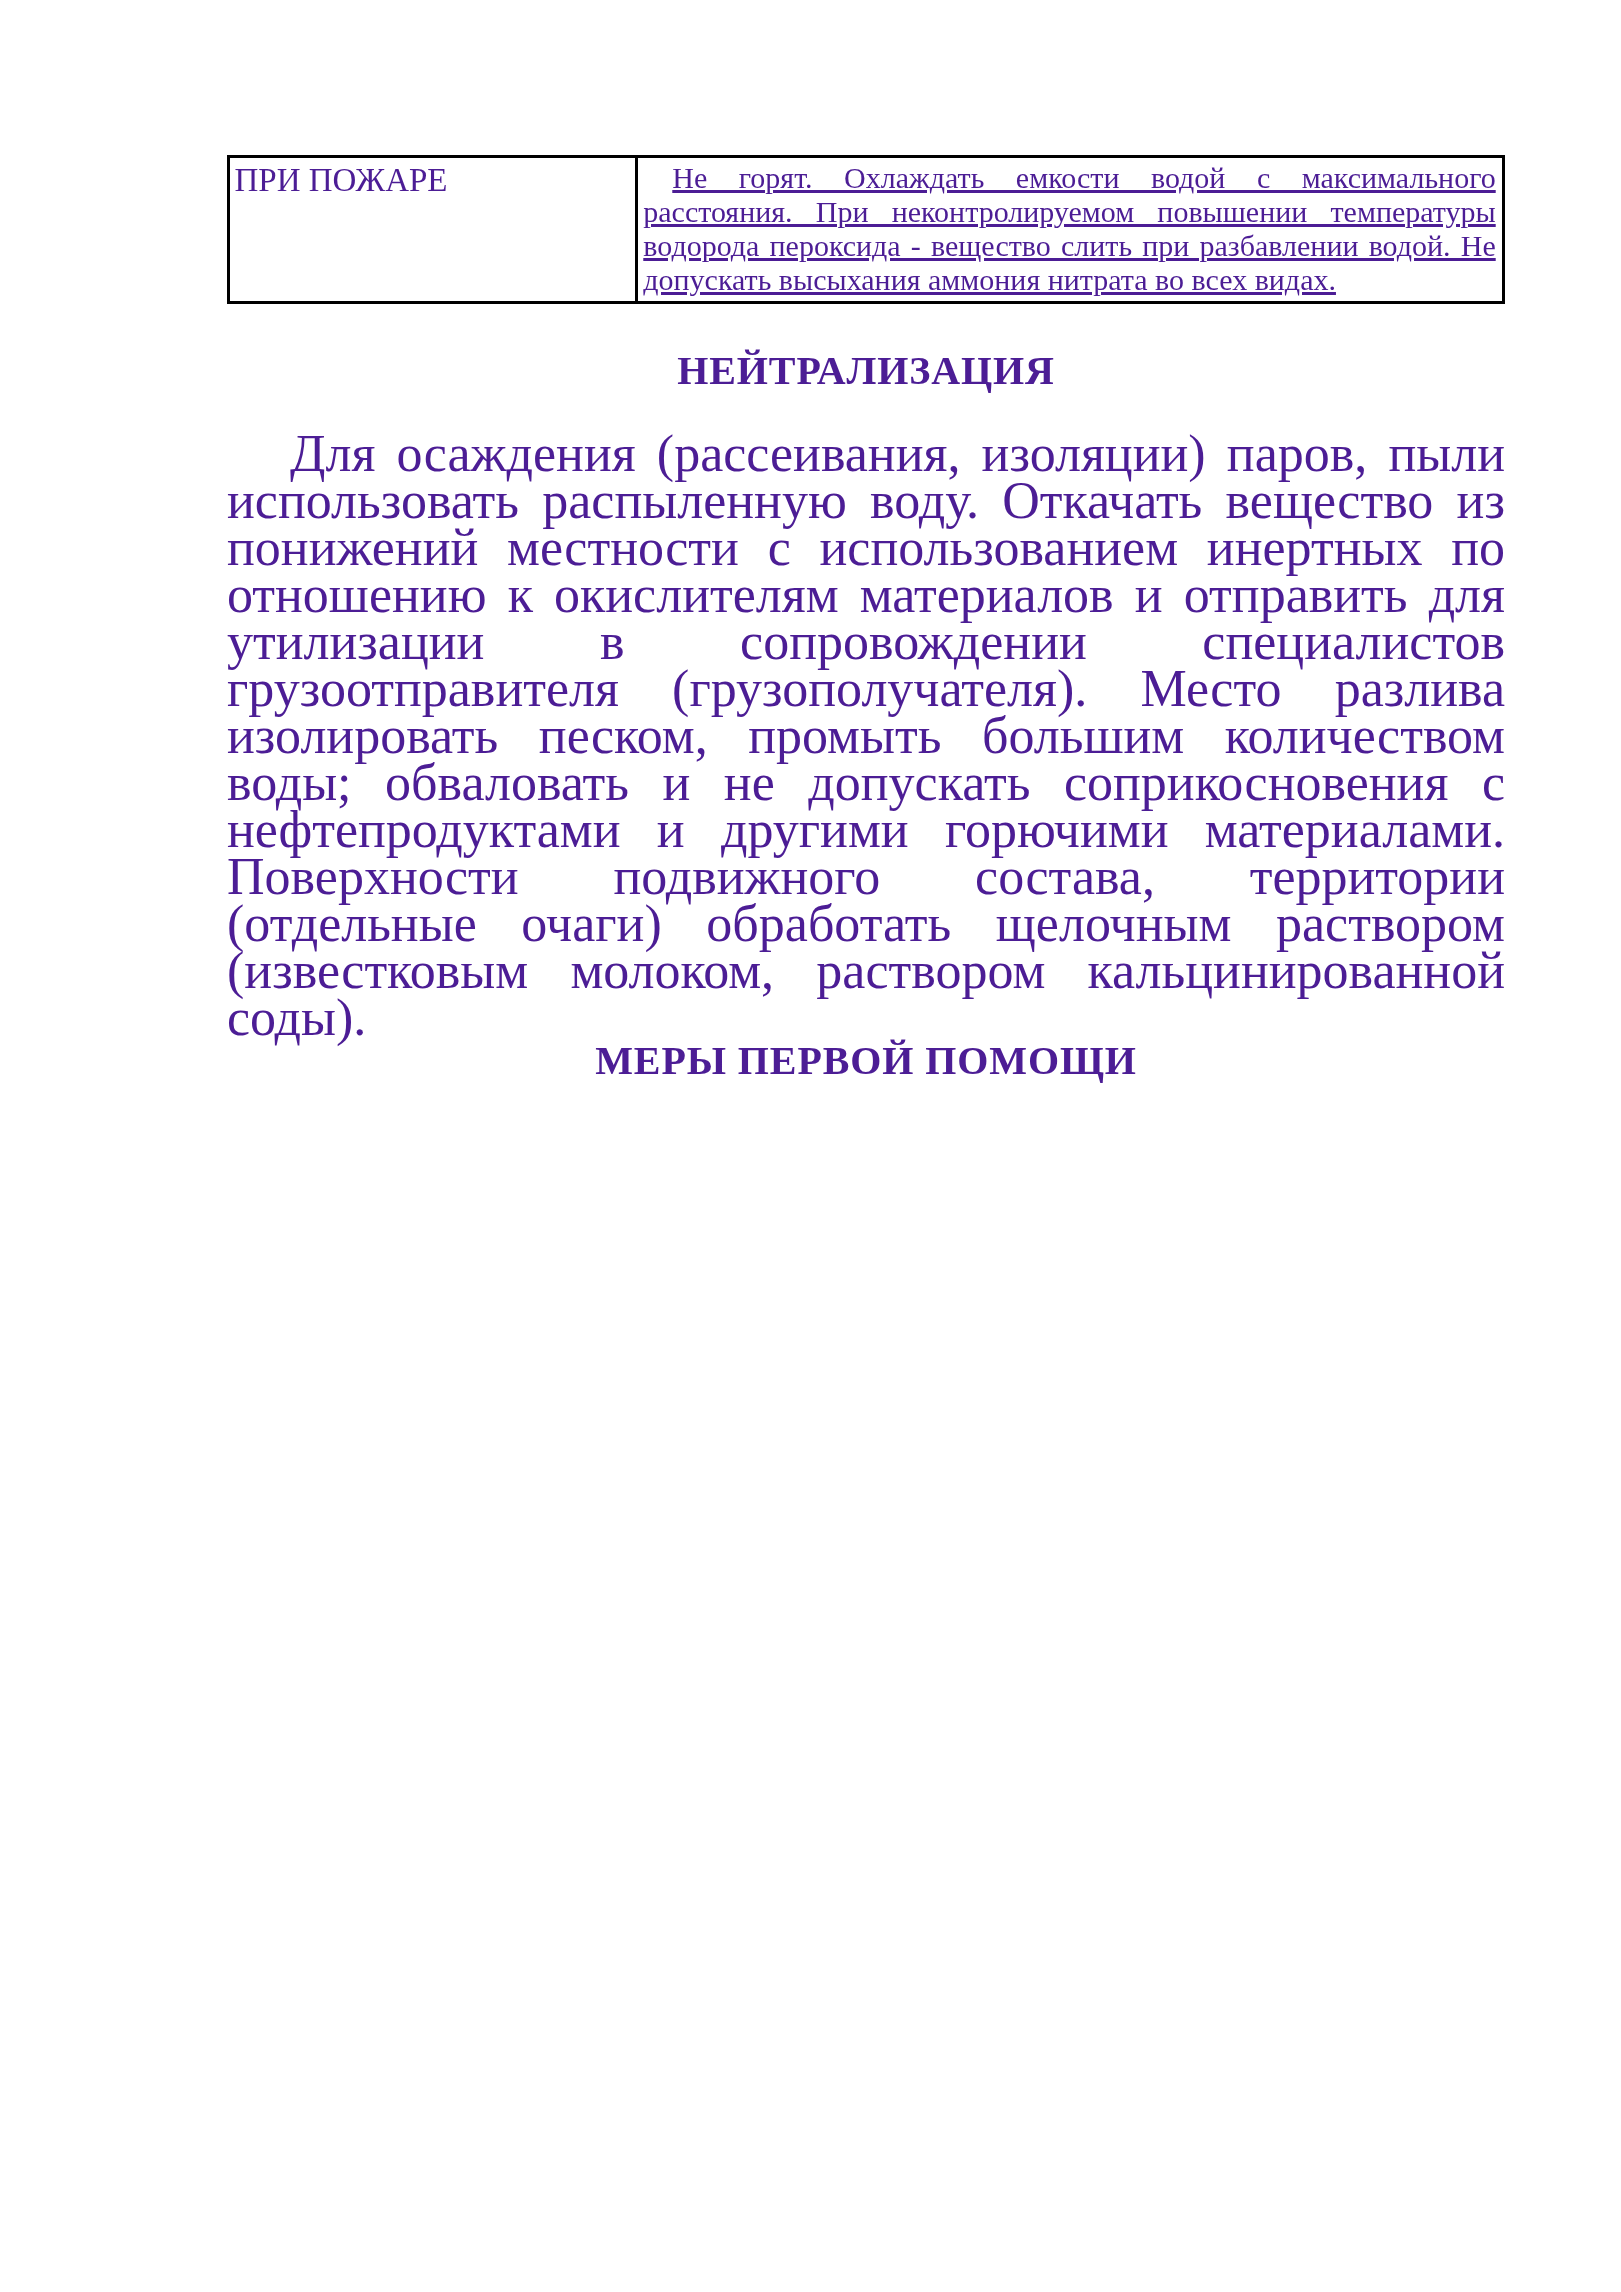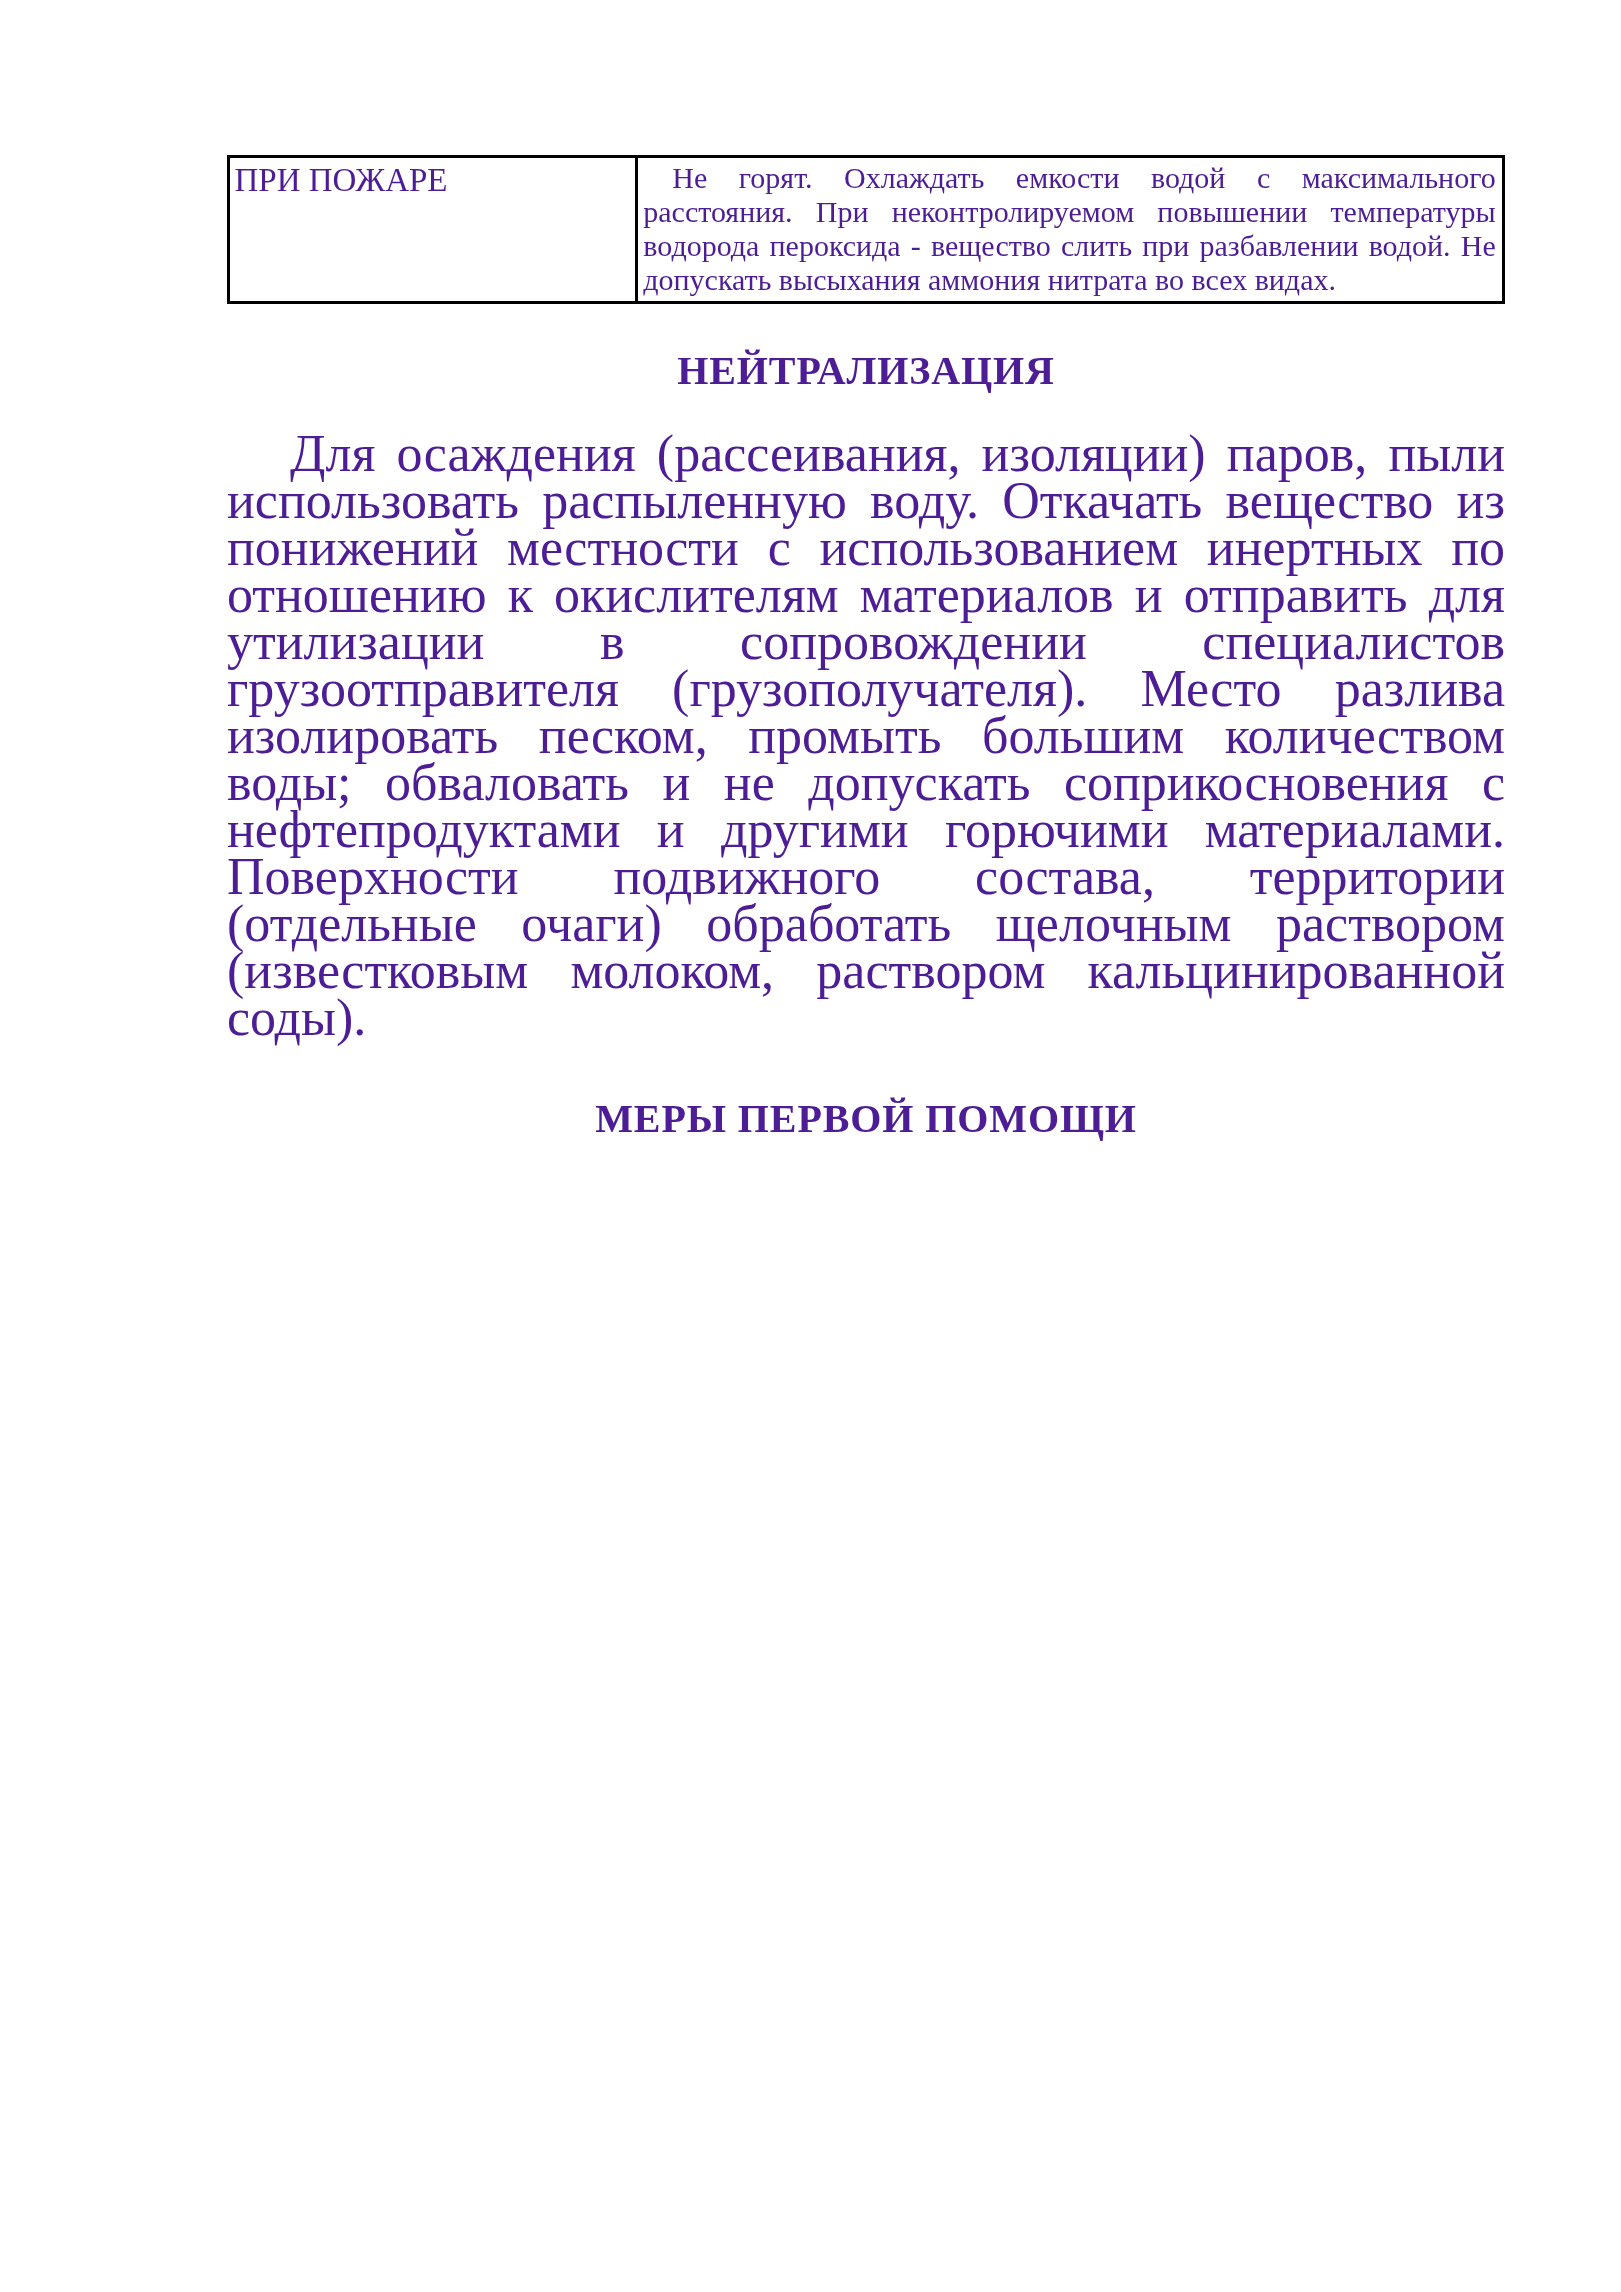--- a/index.html
+++ b/index.html
@@ -36,39 +36,40 @@
     font-size: 33px;
     line-height: 40px;
     padding: 1.8px 5.4px 1.8px 4.5px;
   }
   td.hazard-value-cell {
     font-size: 30px;
     line-height: 34px;
     text-align: justify;
     text-indent: 29px;
     padding: 2.7px 6.3px 4.5px 5.4px;
+    text-decoration: underline;
   }
   .doc-heading {
     font-size: 40px;
     line-height: 40px;
     font-weight: bold;
     text-align: center;
     letter-spacing: 0.9px;
     margin: 0;
   }
   .doc-paragraph {
     font-size: 52px;
     line-height: 47px;
     text-align: justify;
     text-indent: 63px;
     margin: 0;
   }
   .section-neutralization .doc-heading { margin-top: 47px; }
   .section-neutralization .doc-paragraph { margin-top: 39px; }
-  .section-first-aid .doc-heading { margin-top: 58px; }
+  .section-first-aid .doc-heading { }
   .section-first-aid .doc-paragraph { margin-top: 47px; }
 </style>
 </head>
 <body>
 
 <div class="page">
   <div class="content">
 
     <table class="fire-table">
       <tbody>

